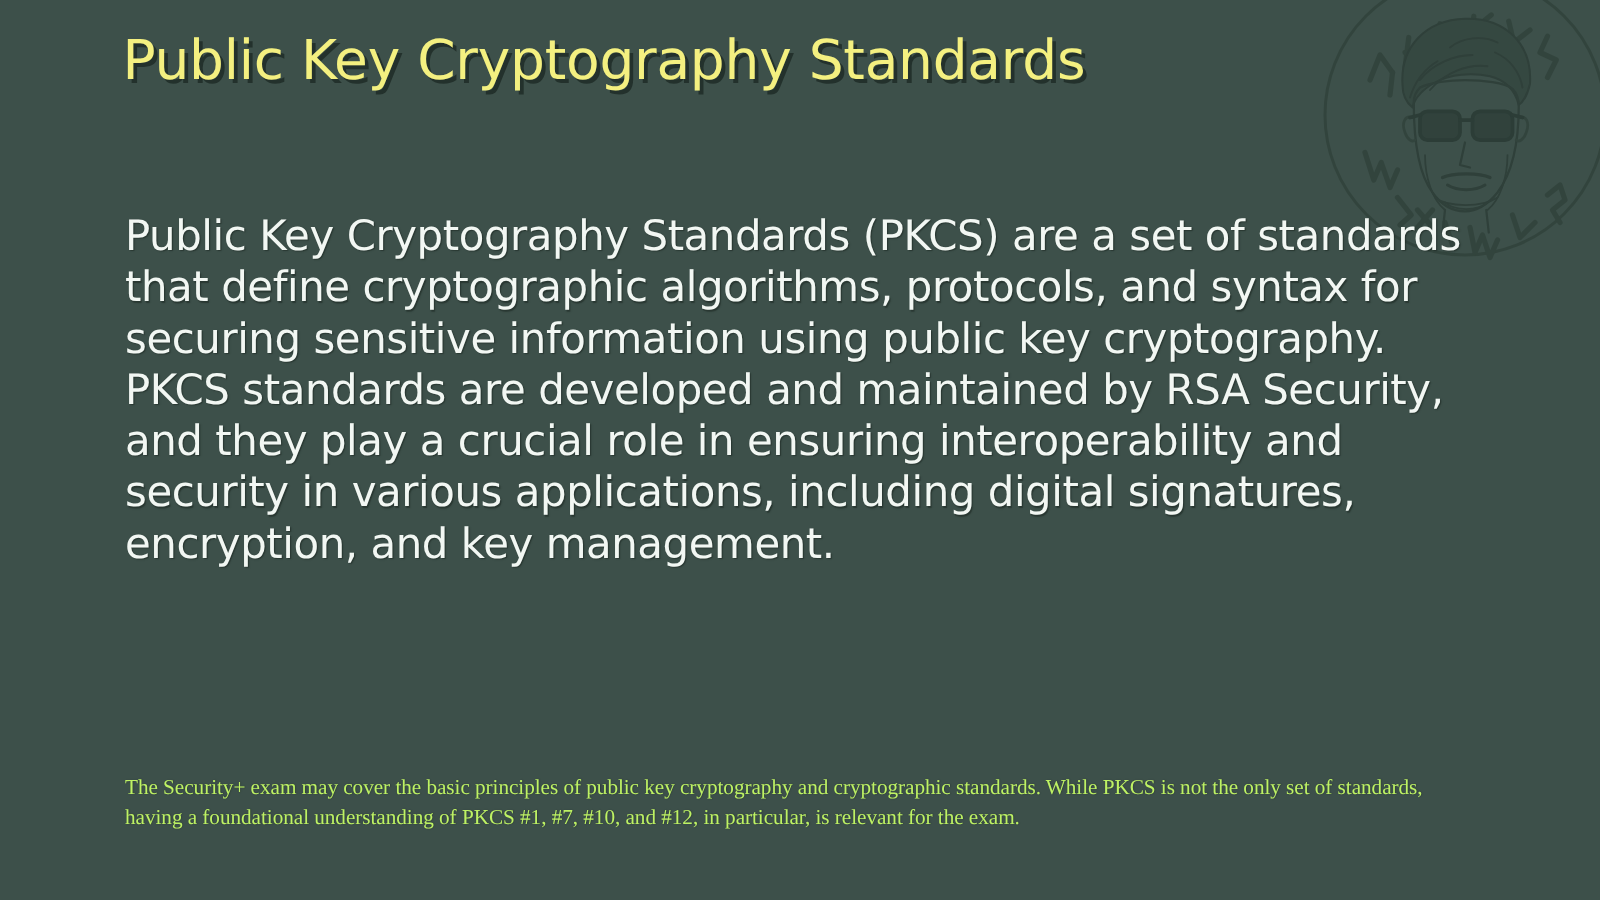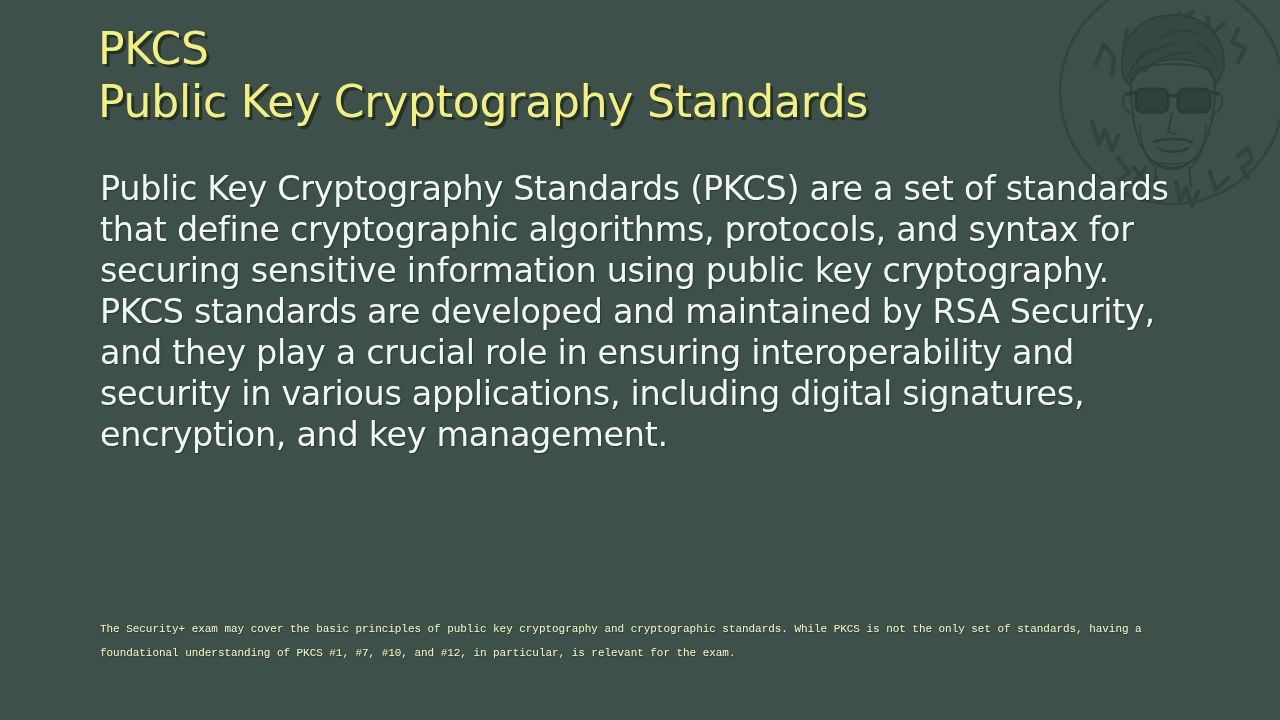--- a/index.html
+++ b/index.html
@@ -66,24 +66,24 @@
   }
 
   
   #footer-block {
     position: absolute;
     left: 100px;
     top: 618px;
     width: 1085px;
   }
   #footer-note {
-    color: #fef9c3;
-    font-family: Liberation Mono, monospace;
+    color: #bef264;
+    font-family: Liberation Serif, serif;
     font-weight: 400;
-    font-size: 11px;
+    font-size: 17px;
     line-height: 23.5px;
     letter-spacing: -0.05px;
     margin: 0;
     text-shadow: 0.5px 0.5px 1px rgba(24, 34, 30, 0.45);
   }
 </style>
 </head>
 <body>
 
 <div id="slide">
@@ -158,21 +158,20 @@
         <path d="M96 186 C106 194 134 194 146 186"></path>
         <path d="M104 190 C112 197 130 197 138 190"></path>
       </g>
 
       <path d="M104 196 L102 214" stroke="#2a3a34" stroke-width="1.8"></path>
       <path d="M137 196 L139 214" stroke="#2a3a34" stroke-width="1.8"></path>
     </g>
   </svg>
 
   <div id="title-block">
-    <div class="title-line">PKCS</div>
     <div class="title-line">Public Key Cryptography Standards</div>
   </div>
 
   <div id="body-block">
     <p id="body-paragraph">Public Key Cryptography Standards (PKCS) are a set of standards that define cryptographic algorithms, protocols, and syntax for securing sensitive information using public key cryptography. PKCS standards are developed and maintained by RSA Security, and they play a crucial role in ensuring interoperability and security in various applications, including digital signatures, encryption, and key management.</p>
   </div>
 
   <div id="footer-block">
     <p id="footer-note">The Security+ exam may cover the basic principles of public key cryptography and cryptographic standards. While PKCS is not the only set of standards, having a foundational understanding of PKCS #1, #7, #10, and #12, in particular, is relevant for the exam.</p>
   </div>

